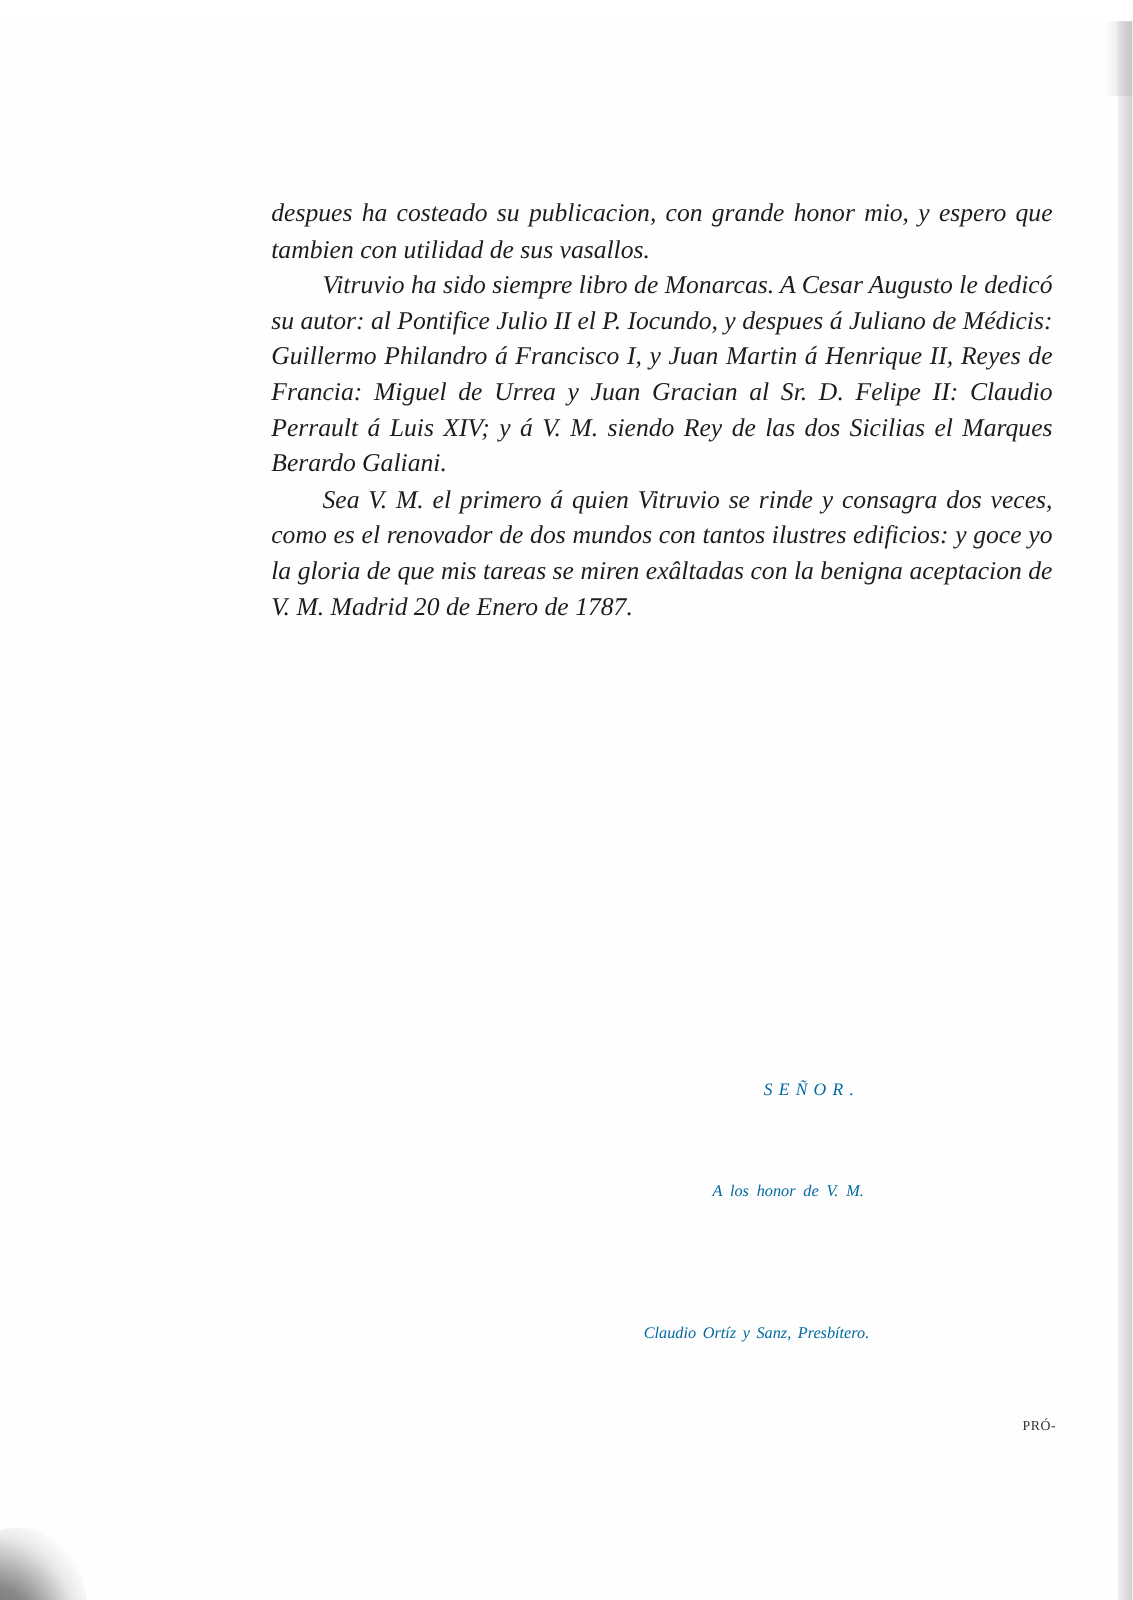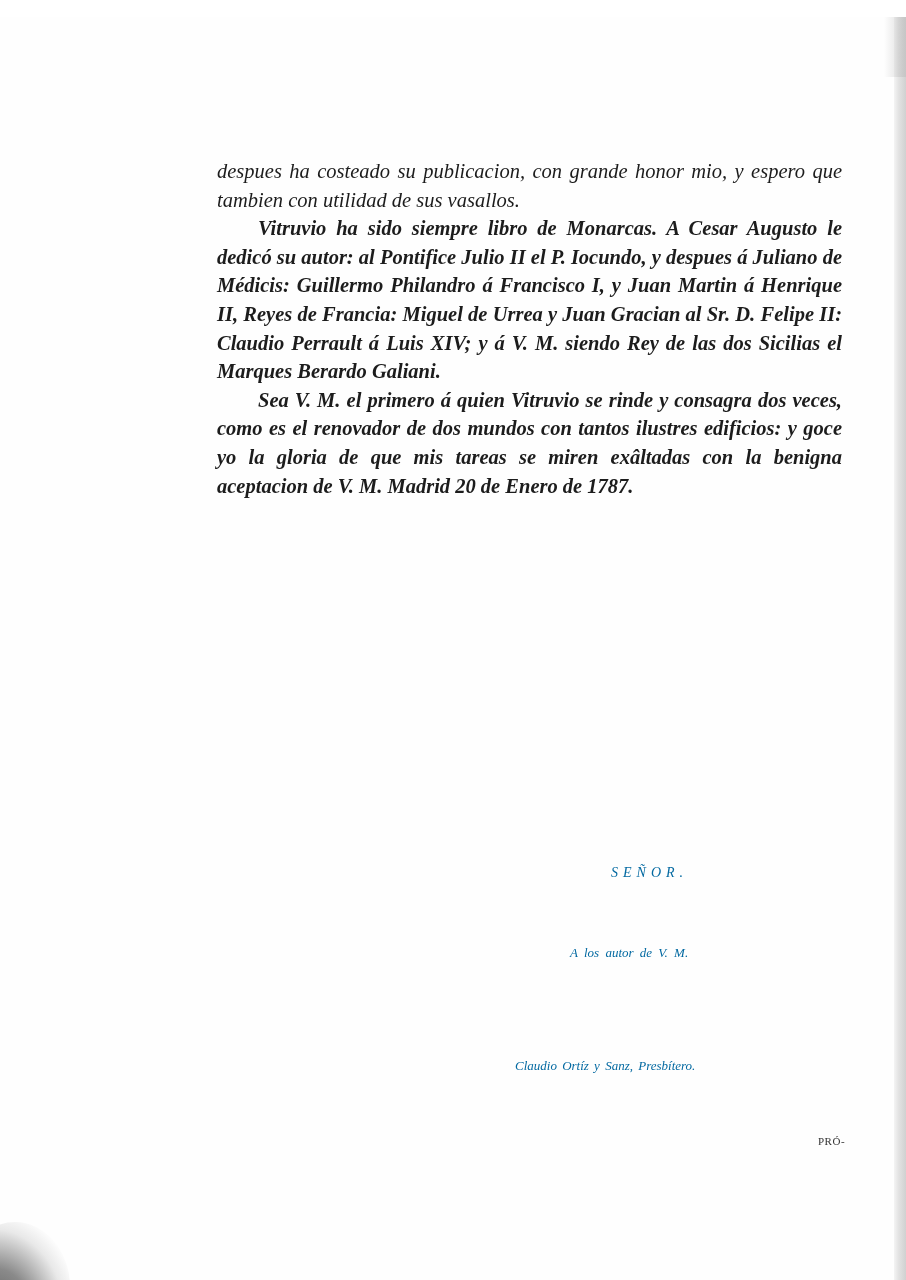--- a/index.html
+++ b/index.html
@@ -51,21 +51,20 @@
       font-size: 20.5px;
       line-height: 28.6px;
       text-align: justify;
       text-align-last: left;
     }
     .text-block p {
       margin: 0;
     }
     .text-block .indent {
       text-indent: 41px;
-      font-weight: bold;
     }
     .sig {
       position: absolute;
       font-style: italic;
       color: #0369a1;
     }
     .senor {
       left: 611px;
       top: 848px;
       font-size: 14px;
@@ -101,16 +100,16 @@
   <div class="edge-right-top"></div>
   <div class="shadow-bl"></div>
 
   <div class="text-block">
     <p>despues ha costeado su publicacion, con grande honor mio, y espero que tambien con utilidad de sus vasallos.</p>
     <p class="indent">Vitruvio ha sido siempre libro de Monarcas. A Cesar Augusto le dedicó su autor: al Pontifice Julio II el P. Iocundo, y despues á Juliano de Médicis: Guillermo Philandro á Francisco I, y Juan Martin á Henrique II, Reyes de Francia: Miguel de Urrea y Juan Gracian al Sr. D. Felipe II: Claudio Perrault á Luis XIV; y á V. M. siendo Rey de las dos Sicilias el Marques Berardo Galiani.</p>
     <p class="indent">Sea V. M. el primero á quien Vitruvio se rinde y consagra dos veces, como es el renovador de dos mundos con tantos ilustres edificios: y goce yo la gloria de que mis tareas se miren exâltadas con la benigna aceptacion de V. M. Madrid 20 de Enero de 1787.</p>
   </div>
 
   <div class="sig senor">SEÑOR.</div>
-  <div class="sig pies">A los autor de V. M.</div>
+  <div class="sig pies">A los honor de V. M.</div>
   <div class="sig signature">Claudio Ortíz y Sanz, Presbítero.</div>
   <div class="catchword">PRÓ-</div>
 </div>
 
 </body></html>

